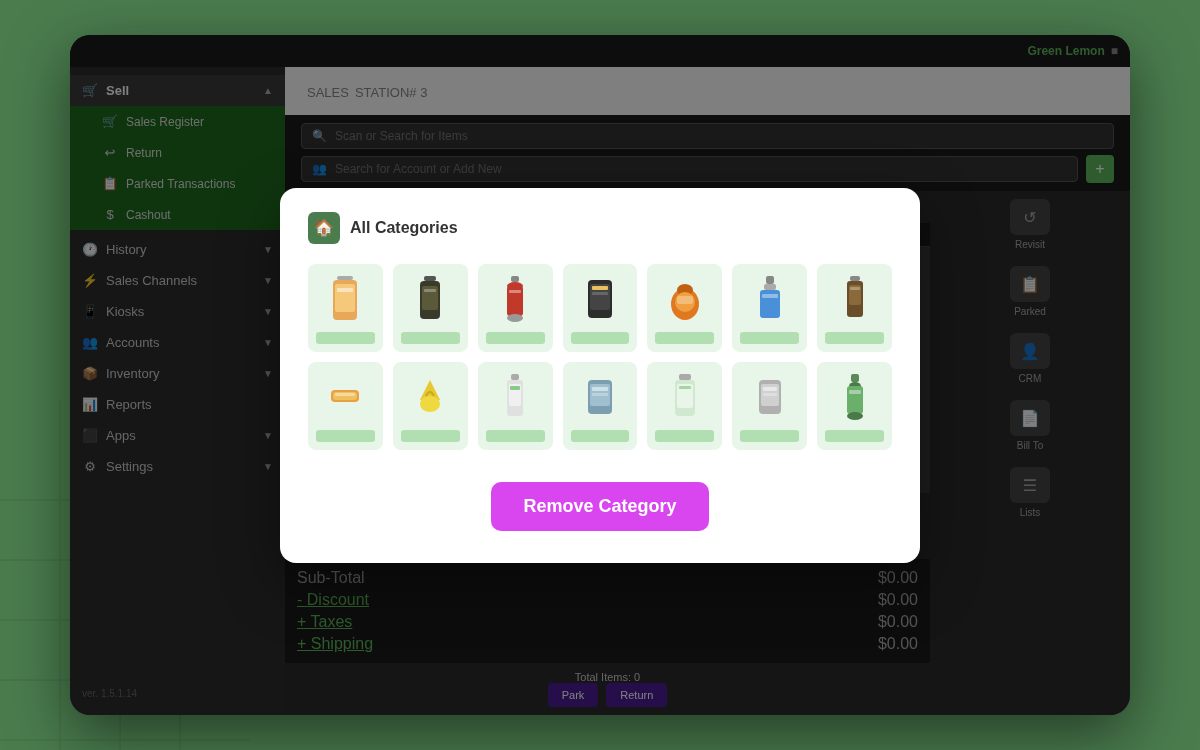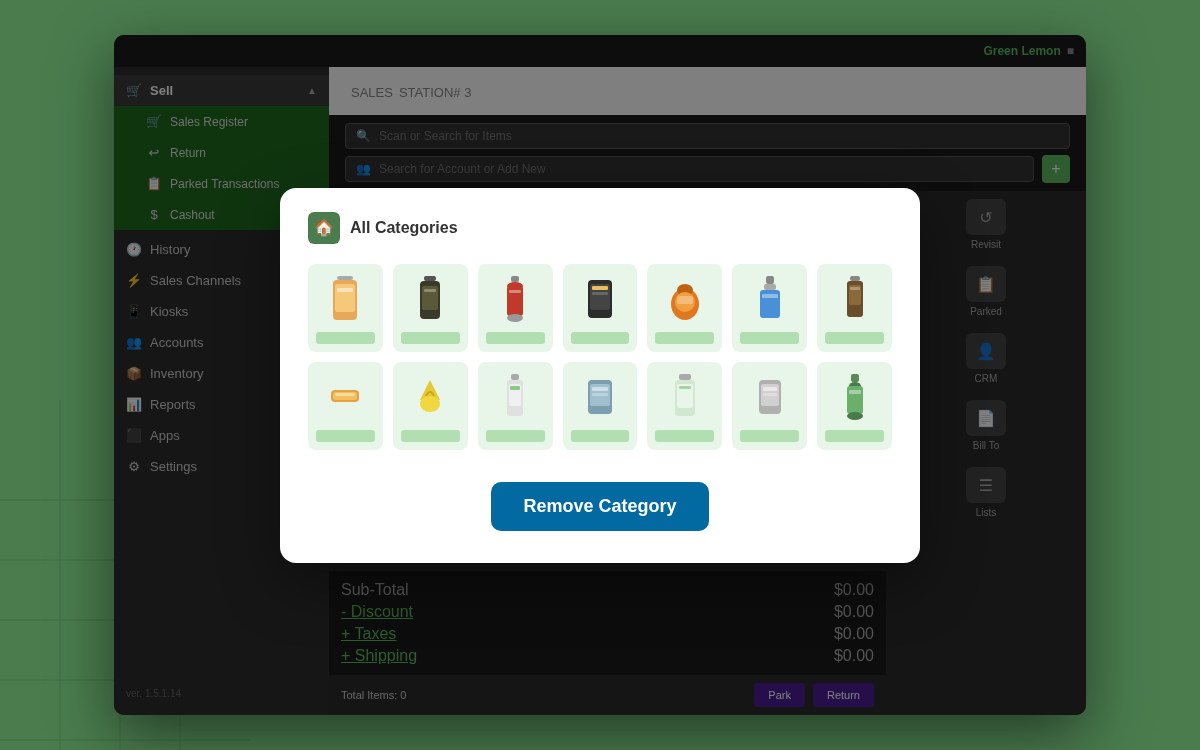--- a/index.html
+++ b/index.html
@@ -9,24 +9,24 @@
       background: #4a7c4e;
       display: flex;
       align-items: center;
       justify-content: center;
       font-family: -apple-system, BlinkMacSystemFont, 'Segoe UI', sans-serif;
       overflow: hidden;
     }
 
     
     .browser-window {
-      width: 972px;
+      width: 1060px;
       height: 680px;
       background: #2d2d2d;
-      border-radius: 10px;
+      border-radius: 20px;
       overflow: hidden;
       position: relative;
       box-shadow: 0 20px 60px rgba(0,0,0,0.5);
     }
 
     
     .title-bar {
       height: 32px;
       background: #1a1a1a;
       display: flex;
@@ -254,20 +254,21 @@
     }
     .total-row a { color: #5cb85c; text-decoration: underline; }
 
     
     .action-bar {
       display: flex;
       align-items: center;
       justify-content: space-between;
       padding: 8px 12px;
       background: #2a2a2a;
+      flex-direction: column;
     }
     .total-items { color: #ccc; font-size: 11px; }
     .action-btns { display: flex; gap: 8px; }
     .action-btn {
       background: #4c1d95;
       color: #fff;
       font-size: 11px;
       padding: 6px 14px;
       border-radius: 4px;
       cursor: pointer;
@@ -366,21 +367,21 @@
       font-size: 18px;
       font-weight: 700;
       padding: 14px 32px;
       border-radius: 10px;
       cursor: pointer;
       border: none;
       min-width: 180px;
     }
 
     .btn-remove-category {
-      background: #0369a1;
+      background: #d946ef;
       color: #fff;
       font-size: 18px;
       font-weight: 700;
       padding: 14px 32px;
       border-radius: 10px;
       cursor: pointer;
       border: none;
       min-width: 200px;
     }
 

